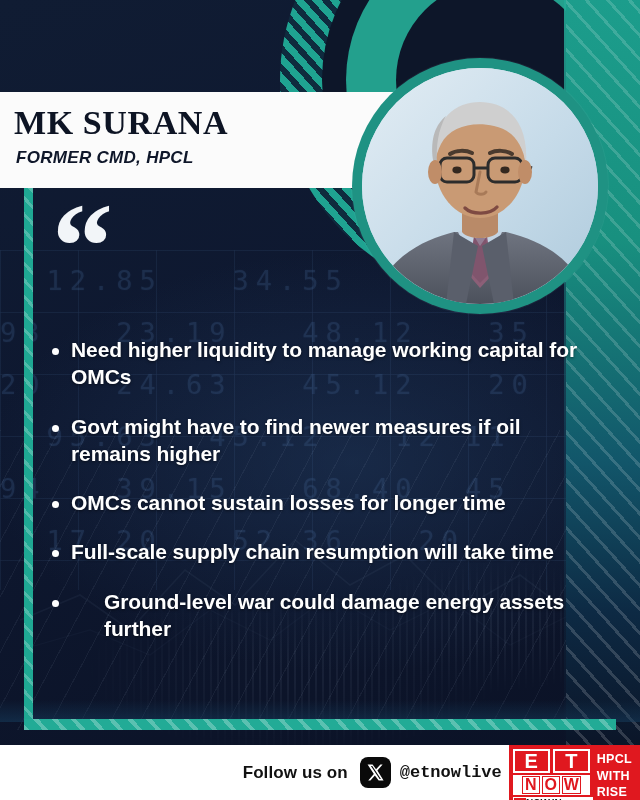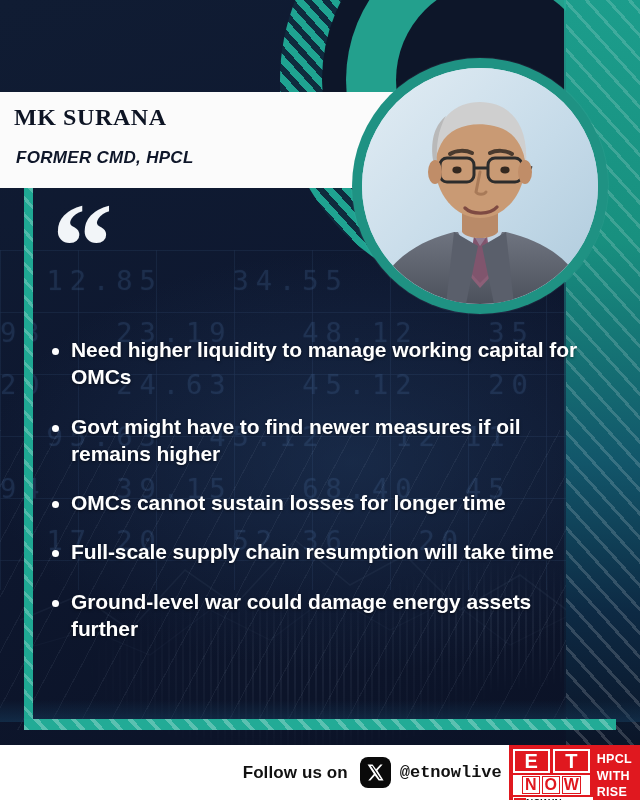--- a/index.html
+++ b/index.html
@@ -103,21 +103,21 @@
   .banner {
     position:absolute; left:0; top:92px; width:420px; height:96px;
     background:#fbfbfb;
     clip-path:polygon(0 0, 420px 0, 404px 96px, 0 96px);
     box-shadow:0 1px 0 rgba(0,0,0,.2);
     z-index:5;
   }
   .banner-name {
     position:absolute; left:14px; top:12px;
     font-family:"Liberation Serif", serif;
-    font-size:24px; font-weight:700; color:#0d1424; letter-spacing:.6px;
+    font-size:34px; font-weight:700; color:#0d1424; letter-spacing:.6px;
   }
   .banner-role {
     position:absolute; left:16px; top:56px;
     font-size:17px; font-weight:700; font-style:italic; color:#0f172a; letter-spacing:.3px;
   }
 
   
   .portrait-wrap {
     position:absolute; left:352px; top:58px; width:256px; height:256px;
     border-radius:50%; background:#1f9283; padding:10px; z-index:6;
@@ -137,21 +137,21 @@
     letter-spacing:-4px; user-select:none;
   }
 
   
   .bullets {
     position:absolute; left:52px; top:336px; width:525px; z-index:4;
   }
   .bullet {
     display:flex; align-items:flex-start; margin-bottom:22px;
   }
-  .bullet:last-child { margin-bottom:0; }
+  .bullet:last-child { margin-bottom:0;gap:33px; }
   .dot {
     flex:0 0 auto; width:7px; height:7px; border-radius:50%;
     background:#ffffff; margin:12px 12px 0 0;
   }
   .btext {
     font-size:21px; font-weight:700; line-height:1.30; color:#ffffff;
     letter-spacing:-.1px; text-shadow:0 1px 3px rgba(0,0,0,.55);
   }
 
   

